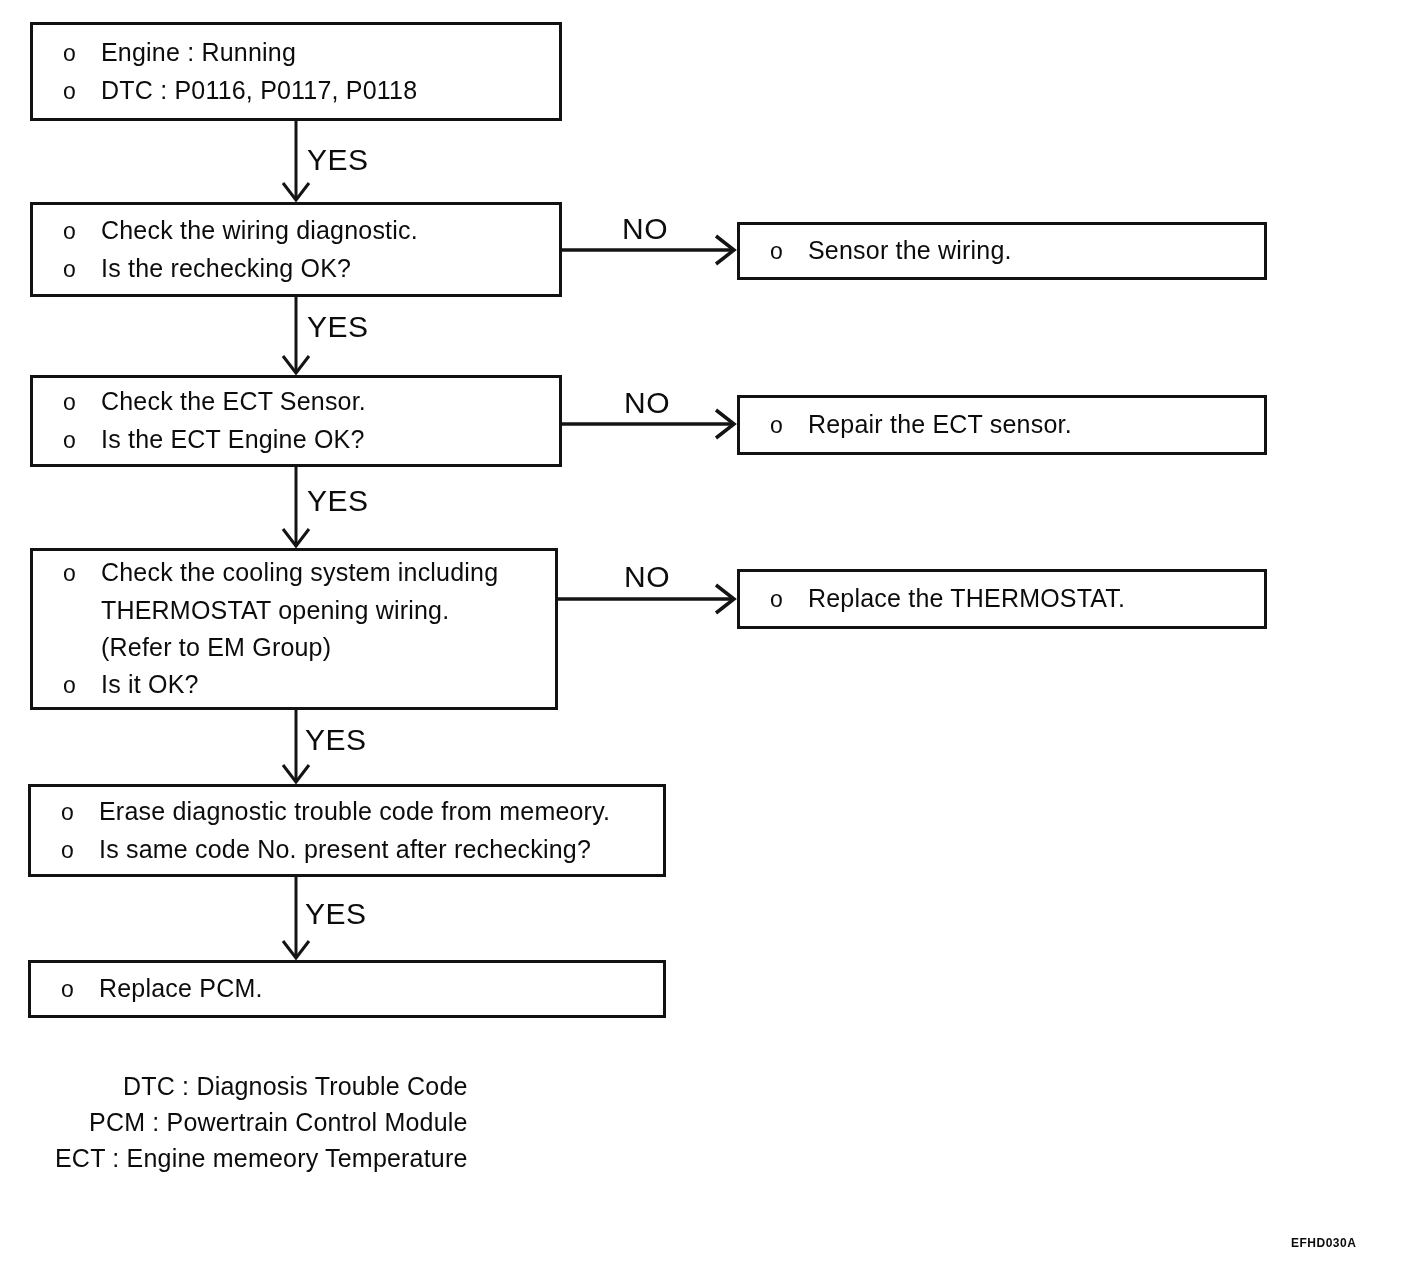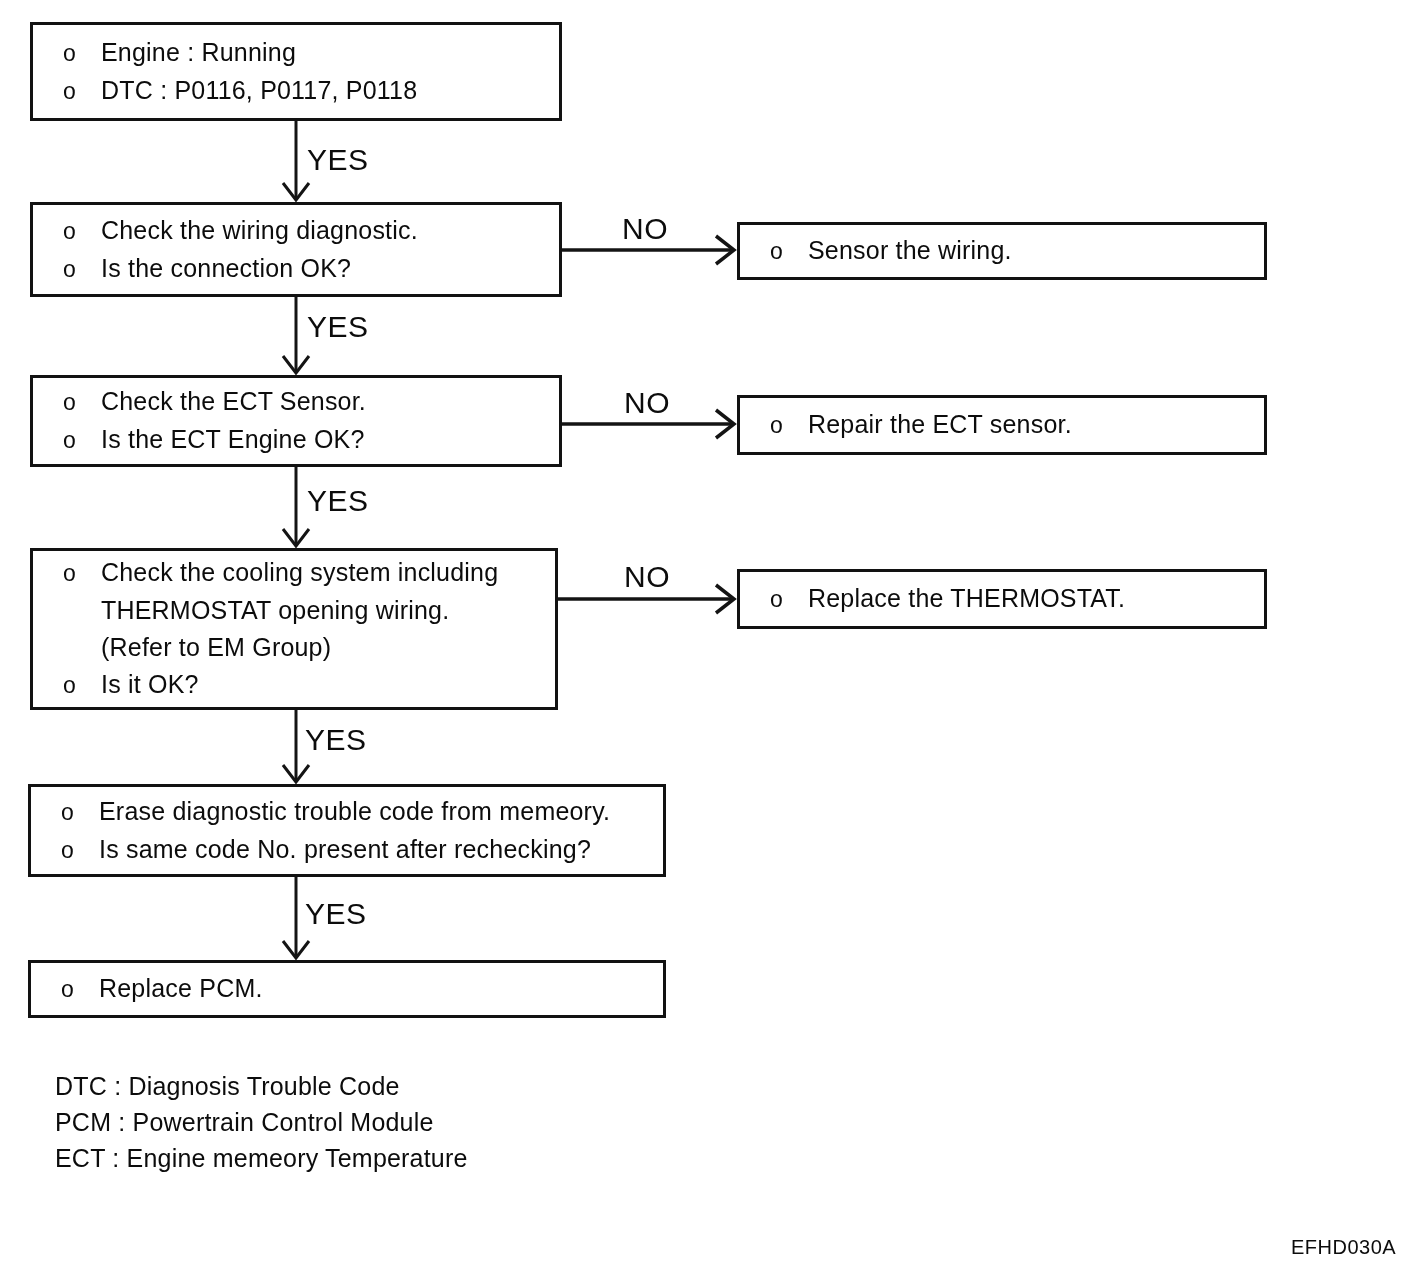--- a/index.html
+++ b/index.html
@@ -47,27 +47,28 @@
     line-height: 26px;
     letter-spacing: 0.5px;
   }
   .legend {
     position: absolute;
     left: 55px;
     top: 1068px;
     font-size: 25px;
     line-height: 36px;
     letter-spacing: 0.2px;
+    text-align: right;
   }
   .figcode {
     position: absolute;
     left: 1291px;
     top: 1236px;
-    font-size: 20px;
-    font-weight: normal;
+    font-size: 12px;
+    font-weight: bold;
     letter-spacing: 0.5px;
   }
 </style>
 </head>
 <body>
 
 <div class="page">
 
   <svg class="connectors" viewBox="0 0 1408 1272" xmlns="http://www.w3.org/2000/svg">
 
@@ -107,21 +108,21 @@
 
   <div class="lbl" style="left:307px; top:147px">YES</div>
 
   <div class="node" style="left:30px; top:202px; width:532px; height:95px">
     <div class="row">
       <span class="bul">o</span>
       <span class="txt">Check the wiring diagnostic.</span>
     </div>
     <div class="row">
       <span class="bul">o</span>
-      <span class="txt">Is the connection OK?</span>
+      <span class="txt">Is the rechecking OK?</span>
     </div>
   </div>
 
   <div class="lbl" style="left:622px; top:216px">NO</div>
 
   <div class="node" style="left:737px; top:222px; width:530px; height:58px">
     <div class="row">
       <span class="bul">o</span>
       <span class="txt">Sensor the wiring.</span>
     </div>

